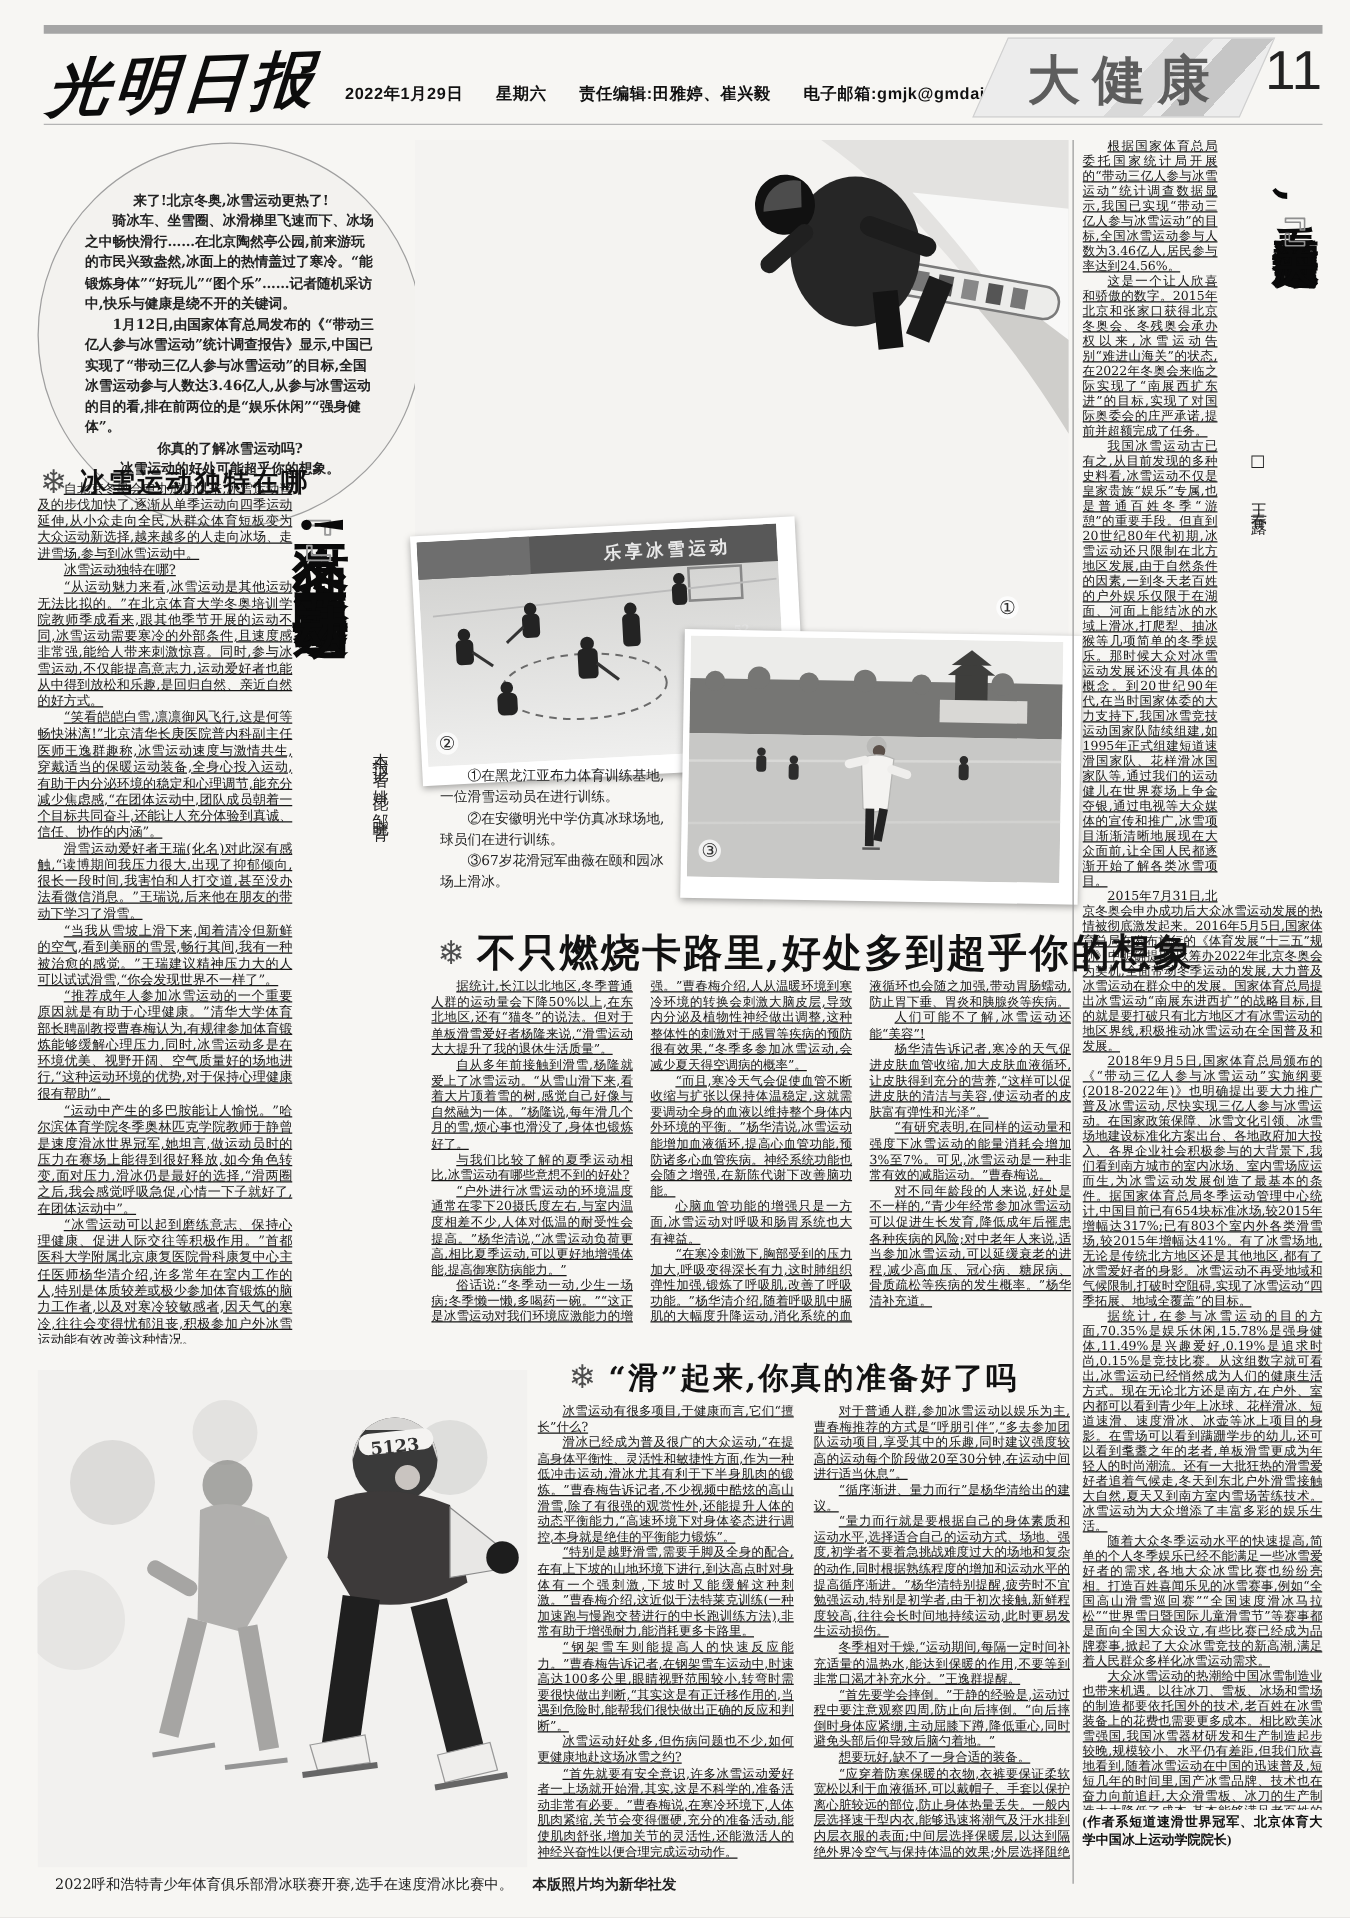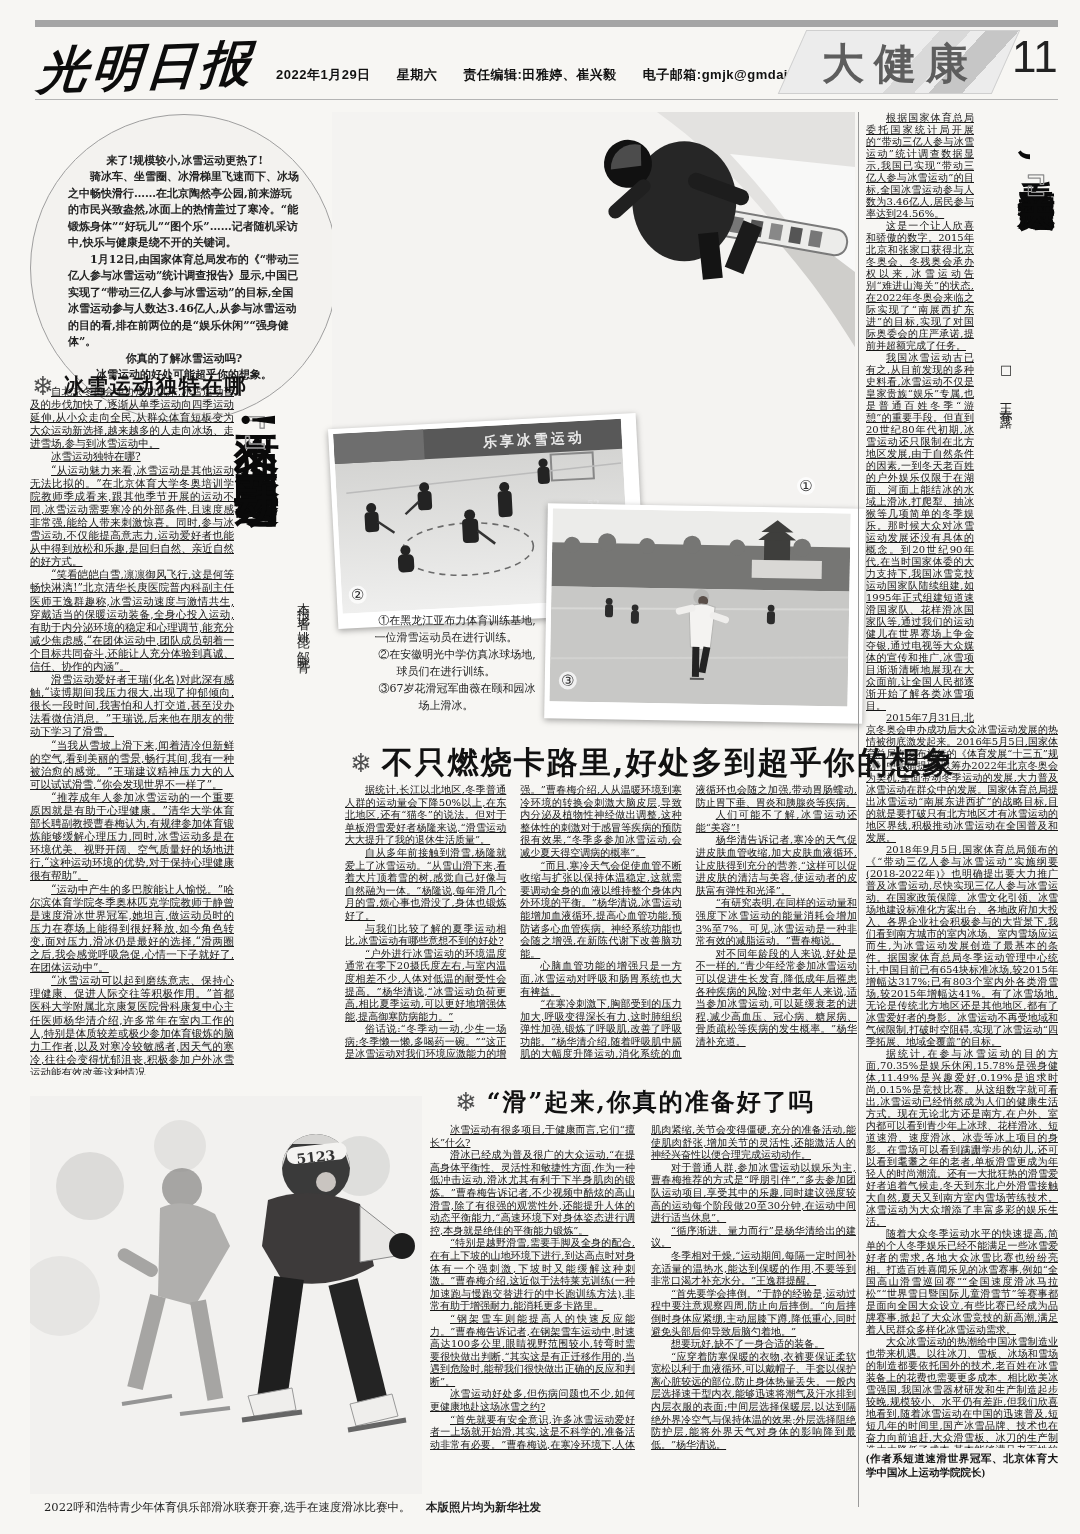--- a/index.html
+++ b/index.html
@@ -46,21 +46,21 @@
   #main-byline{left:294px;top:592px;writing-mode:vertical-rl;font-size:13px;letter-spacing:5px;color:#222;}
   
   .photo{background:#fff;box-shadow:0 2px 6px rgba(0,0,0,.35);padding:5px;}
   #photo1{left:332px;top:112px;width:523px;height:398px;}
   #photo2{left:333px;top:421px;width:298px;height:190px;transform:rotate(-3deg);}
   #photo3{left:546px;top:506px;width:308px;height:205px;transform:rotate(1deg);}
   #photo4{left:30px;top:1096px;width:392px;height:398px;}
   .plabel{position:absolute;font-size:15px;color:#2e2e2e;background:rgba(255,255,255,.75);
         border-radius:50%;width:18px;height:18px;line-height:18px;text-align:center;}
   
-  #photo-captions{left:352px;top:612px;width:188px;font-size:11px;line-height:17px;color:#222;text-align:center;}
+  #photo-captions{left:352px;top:612px;width:188px;font-size:11px;line-height:17px;color:#222;}
   #photo-captions p{margin:0;text-indent:2em;}
   #bottom-caption{left:44px;top:1500px;font-size:11.5px;color:#222;white-space:nowrap;}
   #bottom-caption .bold{font-weight:bold;margin-left:12px;}
   
   #right-rule{left:858px;top:112px;width:1px;height:1395px;background:#9a9a9a;}
   #right-body{left:866px;top:112px;width:192px;height:1336px;font-size:10px;line-height:12px;}
   #right-float{float:right;width:84px;height:612px;display:flex;flex-direction:row;justify-content:flex-end;}
   #right-headline{writing-mode:vertical-rl;font-size:37px;font-weight:900;line-height:1.12;
         color:#0a0a0a;margin-top:38px;font-family:"DejaVu Serif", serif;}
   #right-headline .hollow{color:#8f8f8f;font-weight:400;}
@@ -82,21 +82,21 @@
     <span>电子邮箱:gmjk@gmdaily.cn</span>
     <span>美术编辑:杨震</span>
   </div>
   <div class="abs" id="header-rule"></div>
   <div class="abs" id="banner"></div>
   <div class="abs" id="banner-label">大健康</div>
   <div class="abs" id="pagenum">11</div>
 
   <div class="abs" id="circle">
     <div id="circle-inner">
-      <p class="lead">来了!规模较小,冰雪运动更热了!</p>
+      <p class="lead">来了!北京冬奥,冰雪运动更热了!</p>
       <span><p>骑冰车、坐雪圈、冰滑梯里飞速而下、冰场之中畅快滑行……在北京陶然亭公园,前来游玩的市民兴致盎然,冰面上的热情盖过了寒冷。“能锻炼身体”“好玩儿”“图个乐”……记者随机采访中,快乐与健康是绕不开的关键词。</p><p>1月12日,由国家体育总局发布的《“带动三亿人参与冰雪运动”统计调查报告》显示,中国已实现了“带动三亿人参与冰雪运动”的目标,全国冰雪运动参与人数达3.46亿人,从参与冰雪运动的目的看,排在前两位的是“娱乐休闲”“强身健体”。</p></span>
       <span><p class="center">你真的了解冰雪运动吗?</p><p class="center">冰雪运动的好处可能超乎你的想象。</p></span>
     </div>
   </div>
 
   <div class="abs" id="photo1">
     <svg width="523" height="398" viewBox="0 0 523 398">
       <rect width="523" height="398" fill="#f4f3f1"></rect>
       <path d="M523,0 L523,235 C465,130 402,55 325,0 Z" fill="#e3e2e0"></path>
       <path d="M523,55 L523,215 C480,140 447,95 398,42 Z" fill="#f8f8f7"></path>
@@ -276,20 +276,21 @@
   </div>
   <div class="abs bodytext" id="sec3-body">
       <p>冰雪运动有很多项目,于健康而言,它们“擅长”什么?</p>
       <p>滑冰已经成为普及很广的大众运动,“在提高身体平衡性、灵活性和敏捷性方面,作为一种低冲击运动,滑冰尤其有利于下半身肌肉的锻炼。”曹春梅告诉记者,不少视频中酷炫的高山滑雪,除了有很强的观赏性外,还能提升人体的动态平衡能力,“高速环境下对身体姿态进行调控,本身就是绝佳的平衡能力锻炼”。</p>
       <p>“特别是越野滑雪,需要手脚及全身的配合,在有上下坡的山地环境下进行,到达高点时对身体有一个强刺激,下坡时又能缓解这种刺激。”曹春梅介绍,这近似于法特莱克训练(一种加速跑与慢跑交替进行的中长跑训练方法),非常有助于增强耐力,能消耗更多卡路里。</p>
       <p>“钢架雪车则能提高人的快速反应能力。”曹春梅告诉记者,在钢架雪车运动中,时速高达100多公里,眼睛视野范围较小,转弯时需要很快做出判断,“其实这是有正迁移作用的,当遇到危险时,能帮我们很快做出正确的反应和判断”。</p>
       <p>冰雪运动好处多,但伤病问题也不少,如何更健康地赴这场冰雪之约?</p>
       <p>“首先就要有安全意识,许多冰雪运动爱好者一上场就开始滑,其实,这是不科学的,准备活动非常有必要。”曹春梅说,在寒冷环境下,人体肌肉紧缩,关节会变得僵硬,充分的准备活动,能使肌肉舒张,增加关节的灵活性,还能激活人的神经兴奋性以便合理完成运动动作。</p>
       <p>对于普通人群,参加冰雪运动以娱乐为主,曹春梅推荐的方式是“呼朋引伴”,“多去参加团队运动项目,享受其中的乐趣,同时建议强度较高的运动每个阶段做20至30分钟,在运动中间进行适当休息”。</p>
       <p>“循序渐进、量力而行”是杨华清给出的建议。</p>
+      <p>“量力而行就是要根据自己的身体素质和运动水平,选择适合自己的运动方式、场地、强度,初学者不要着急挑战难度过大的场地和复杂的动作,同时根据熟练程度的增加和运动水平的提高循序渐进。”杨华清特别提醒,疲劳时不宜勉强运动,特别是初学者,由于初次接触,新鲜程度较高,往往会长时间地持续运动,此时更易发生运动损伤。</p>
       <p>冬季相对干燥,“运动期间,每隔一定时间补充适量的温热水,能达到保暖的作用,不要等到非常口渴才补充水分。”王逸群提醒。</p>
       <p>“首先要学会摔倒。”于静的经验是,运动过程中要注意观察四周,防止向后摔倒。“向后摔倒时身体应紧绷,主动屈膝下蹲,降低重心,同时避免头部后仰导致后脑勺着地。”</p>
       <p>想要玩好,缺不了一身合适的装备。</p>
       <p>“应穿着防寒保暖的衣物,衣裤要保证柔软宽松以利于血液循环,可以戴帽子、手套以保护离心脏较远的部位,防止身体热量丢失。一般内层选择速干型内衣,能够迅速将潮气及汗水排到内层衣服的表面;中间层选择保暖层,以达到隔绝外界冷空气与保持体温的效果;外层选择阻绝防护层,能将外界天气对身体的影响降到最低。”杨华清说。</p>
     </div>
 
   <div class="abs" id="photo4">
     <svg width="392" height="398" viewBox="0 0 392 398">
       <rect width="392" height="398" fill="#f2f1ef"></rect>
       <circle cx="60" cy="90" r="34" fill="#dcdbd9"></circle>

